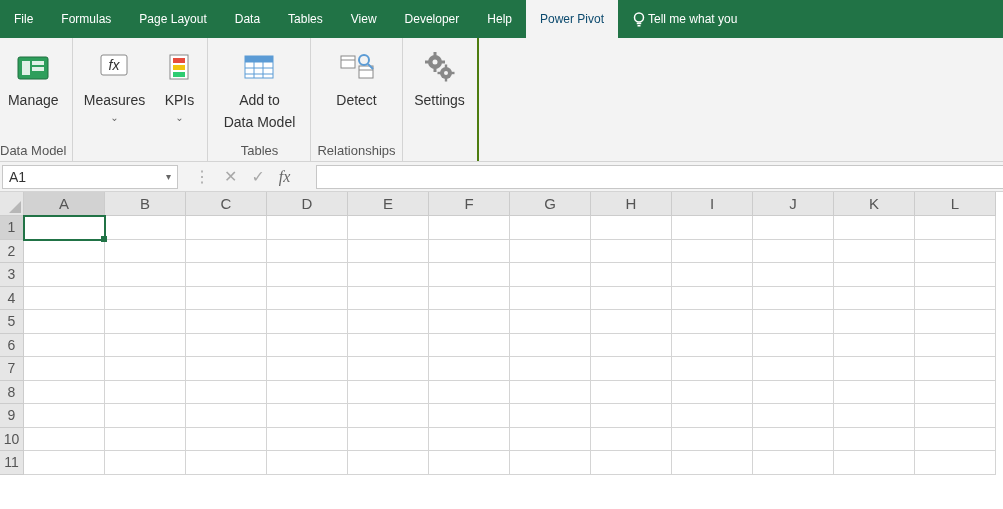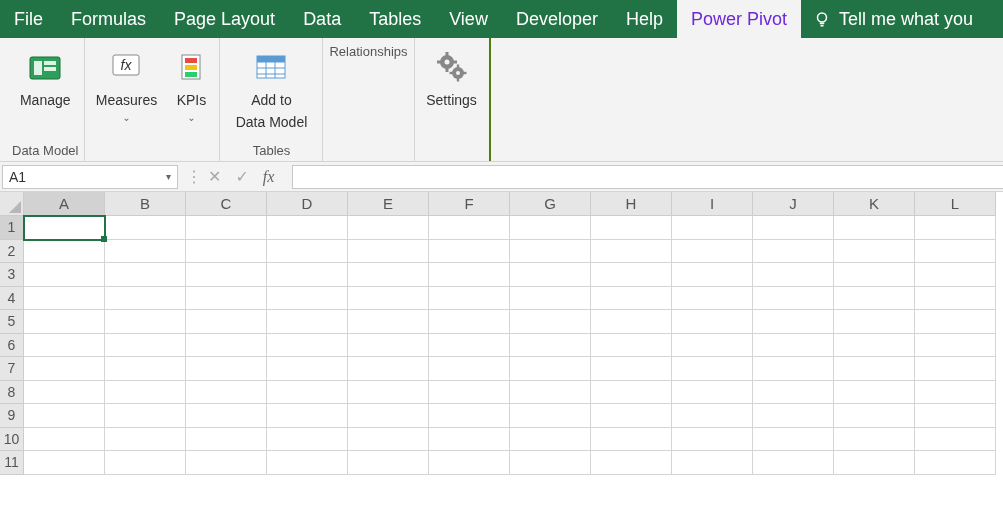--- a/index.html
+++ b/index.html
@@ -1,37 +1,37 @@
 <!DOCTYPE html>
 <html><head>
 <meta charset="utf-8">
 <style>
 * { margin: 0; padding: 0; box-sizing: border-box; font-family: "Segoe UI", Arial, sans-serif; user-select: none; }
 body { width: 1003px; height: 509px; overflow: hidden; background: #fff; }
 
 
-.tabbar { display: flex; align-items: stretch; background: #217346; height: 38px; color: #fff; font-size: 18px; }
+.tabbar { display: flex; align-items: stretch; background: #217346; height: 38px; color: #fff; font-size: 12px; }
 .tab { display: flex; align-items: center; padding: 0 14px; cursor: pointer; }
-.tab.active { background: #f3f3f3; color: #6d28d9; }
-.tell { display: flex; align-items: center; gap: 8px; padding: 0 12px; white-space: nowrap; }
+.tab.active { background: #f3f3f3; color: #0c4a6e; }
+.tell { display: flex; align-items: center; padding: 0 12px; white-space: nowrap; }
 .bulb { width: 18px; height: 18px; }
 
 
 .ribbon { display: flex; background: #f3f3f3; border-bottom: 1px solid #d4d4d4; height: 124px; }
 .group { display: flex; flex-direction: column; align-items: center; border-right: 1px solid #d4d4d4; padding: 4px 6px 0 6px; }
 .group-body { display: flex; flex: 1; align-items: flex-start; justify-content: center; gap: 8px; }
 .group-label { font-size: 13px; color: #555; padding: 2px 0 3px 0; text-align: center; width: 100%; }
 .btn-large { display: flex; flex-direction: column; align-items: center; justify-content: flex-start; width: 60px; padding-top: 6px; cursor: pointer; font-size: 14px; color: #333; text-align: center; line-height: 1.25; }
 .btn-large .icon-slot { height: 40px; display: flex; align-items: center; justify-content: center; }
 .btn-large .cap { margin-top: 4px; white-space: nowrap; }
 .btn-large.wide { width: 90px; }
 .caret { font-size: 10px; color: #666; margin-top: 2px; }
 
 
-.fbar { display: flex; align-items: center; height: 30px; background: #f3f3f3; border-bottom: 1px solid #d4d4d4; padding: 2px 0; gap: 8px; }
+.fbar { display: flex; align-items: center; height: 30px; background: #f3f3f3; border-bottom: 1px solid #d4d4d4; padding: 2px 0; gap: 16px; }
 .namebox { width: 176px; height: 24px; background: #fff; border: 1px solid #c7c7c7; margin-left: 2px; display: flex; align-items: center; justify-content: space-between; padding: 0 6px; font-size: 14px; color: #333; }
 .namebox .dd { font-size: 10px; color: #666; }
 .nb-sep { width: 4px; height: 24px; display:flex; align-items:center; color:#aaa; }
 .fbar-btns { display: flex; align-items: center; gap: 14px; padding: 0 10px; color: #a8a8a8; }
 .fbar-btns span { font-size: 16px; cursor: default; }
 .fx { font-style: italic; font-family: "Times New Roman", serif; font-size: 17px; color: #666; }
 .formula-input { flex: 1; height: 24px; background: #fff; border: 1px solid #c7c7c7; border-right: none; }
 
 
 .grid { display: flex; flex-direction: column; }
@@ -65,21 +65,21 @@
     <svg class="bulb" viewBox="0 0 24 24" fill="none" stroke="#fff" stroke-width="2">
         <circle cx="12" cy="10" r="6"></circle>
         <path d="M9 18h6M10 21h4"></path>
       </svg>
     <span>Tell me what you</span>
   </div>
 </div>
 
 <div class="ribbon">
 
-  <div class="group" style="padding-left:12px">
+  <div class="group" style="padding-left:0">
     <div class="group-body">
       <div class="btn-large" style="width:62px">
         <div class="icon-slot">
           <svg width="34" height="34" viewBox="0 0 34 34">
               <rect x="2" y="6" width="30" height="22" rx="2" fill="#2e9e5b" stroke="#1e6f3f"></rect>
               <rect x="6" y="10" width="8" height="14" fill="#fff" opacity="0.85"></rect>
               <rect x="16" y="10" width="12" height="4" fill="#fff" opacity="0.85"></rect>
               <rect x="16" y="16" width="12" height="4" fill="#fff" opacity="0.85"></rect>
             </svg>
         </div>
@@ -131,20 +131,35 @@
             </svg>
         </div>
         <div class="cap">Add to</div>
         <div class="cap">Data Model</div>
       </div>
     </div>
     <div class="group-label">Tables</div>
   </div>
 
   <div class="group">
+    <div class="group-body">
+      <div class="btn-large" style="width:70px">
+        <div class="icon-slot">
+          <svg width="36" height="32" viewBox="0 0 36 32">
+              <rect x="2" y="4" width="14" height="12" fill="#fff" stroke="#888"></rect>
+              <rect x="20" y="14" width="14" height="12" fill="#fff" stroke="#888"></rect>
+              <line x1="2" y1="8" x2="16" y2="8" stroke="#888"></line>
+              <line x1="20" y1="18" x2="34" y2="18" stroke="#888"></line>
+              <circle cx="25" cy="8" r="5" fill="none" stroke="#5b9bd5" stroke-width="2"></circle>
+              <line x1="29" y1="12" x2="34" y2="17" stroke="#5b9bd5" stroke-width="2"></line>
+            </svg>
+        </div>
+        <div class="cap">Detect</div>
+      </div>
+    </div>
     <div class="group-label">Relationships</div>
   </div>
 
   <div class="group" style="border-right:2px solid #4d7c0f">
     <div class="group-body">
       <div class="btn-large" style="width:62px">
         <div class="icon-slot">
           <svg width="34" height="32" viewBox="0 0 34 32">
               <circle cx="12" cy="10" r="7" fill="#888"></circle>
               <circle cx="12" cy="10" r="2.5" fill="#f3f3f3"></circle>

